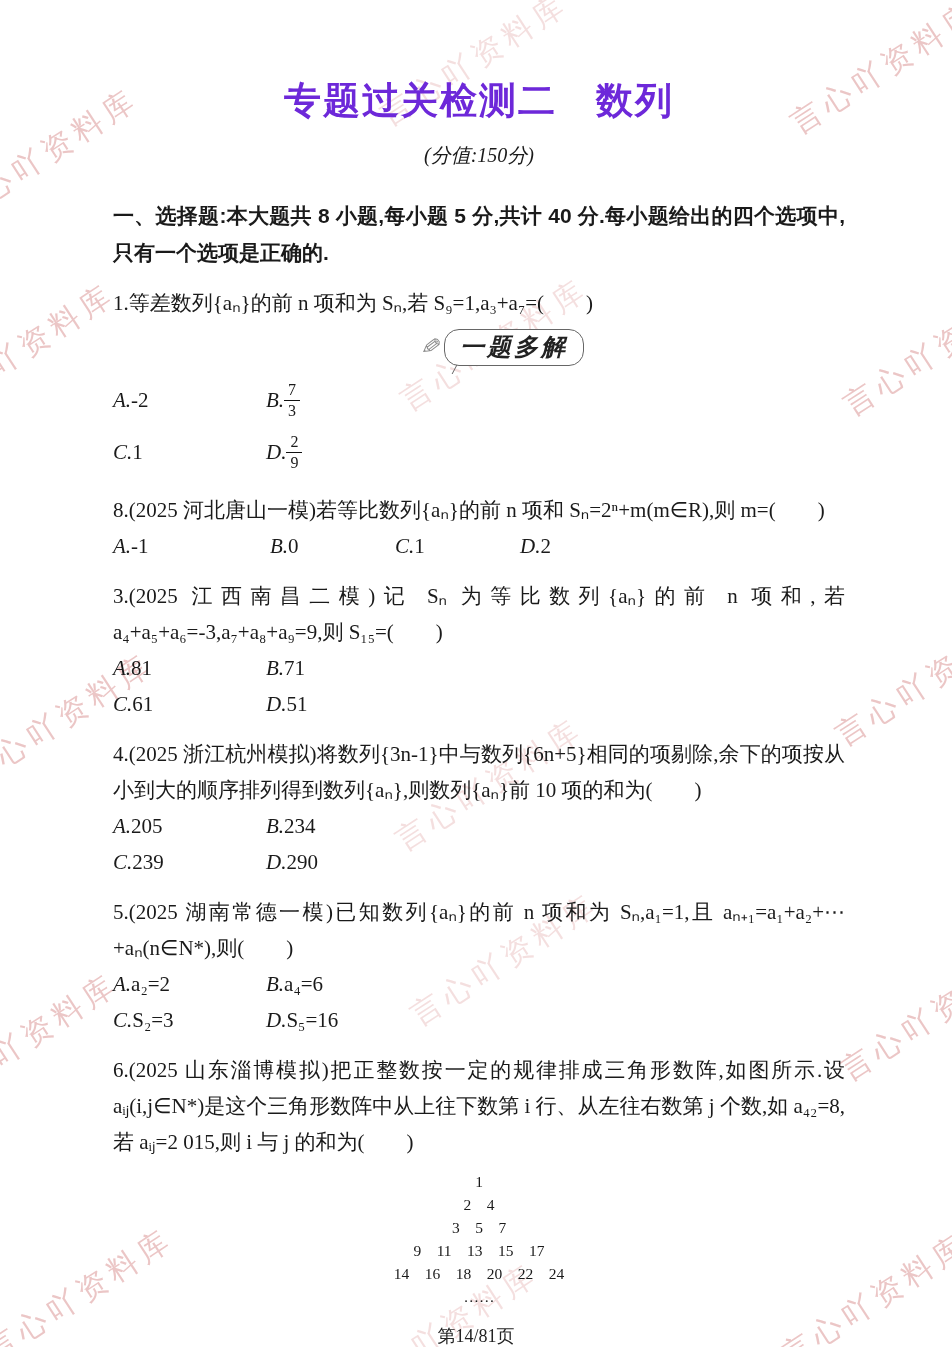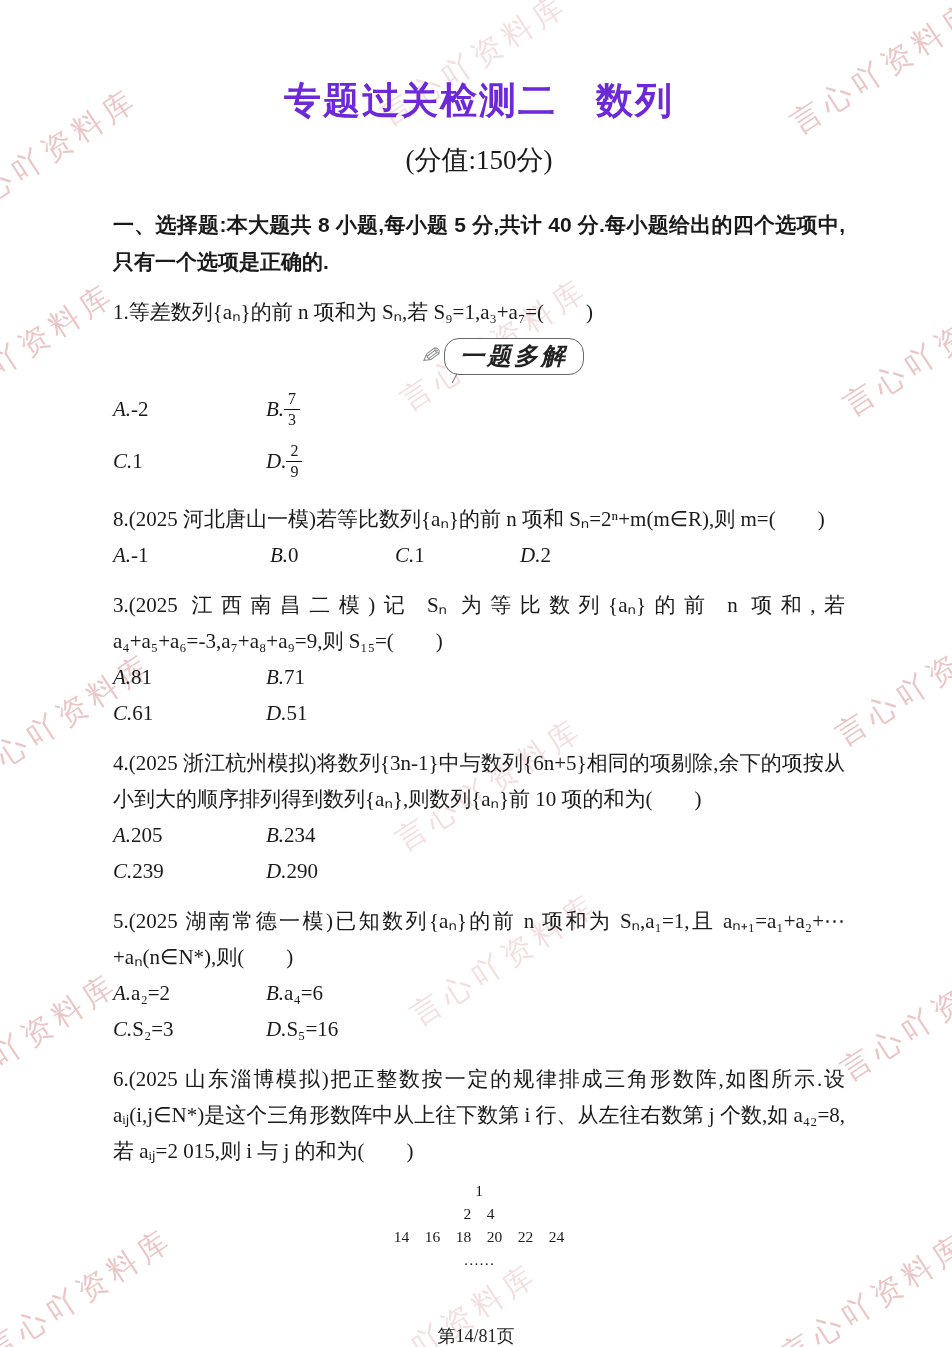--- a/index.html
+++ b/index.html
@@ -19,21 +19,21 @@
     font-family:"Liberation Sans", sans-serif;
   }
   .wm.edge { opacity:.50; }
   .wm.mid  { opacity:.28; }
   
   .content { position:absolute; left:113px; width:732px; top:0; z-index:2; }
   .title {
     margin-top:76px; text-align:center;
     font-size:37px; font-weight:700; letter-spacing:2px; color:#6d28d9;
   }
-  .subtitle { margin-top:16px; text-align:center; font-size:27px; }
+  .subtitle { margin-top:16px; text-align:center; font-size:20px;font-style:italic; }
   .intro {
     margin-top:28px; font-family:"Liberation Sans", sans-serif;
     font-weight:700; font-size:21px; line-height:37px; text-align:justify;
   }
   .qtext { font-size:21px; line-height:36px; text-align:justify; }
   .q { margin-top:14px; }
   
   .badge-row { margin:5px 0 4px 308px; height:42px; display:flex; align-items:center; }
   .pencil {
     display:inline-block; font-size:24px; color:#8a8a8a;
@@ -211,20 +211,22 @@
       <span class="opt">
           <i class="ol">D.</i>
           <span class="ov">S₅=16</span>
         </span>
     </div>
 
     <p class="qtext q">6.(2025 山东淄博模拟)把正整数按一定的规律排成三角形数阵,如图所示.设 aᵢⱼ(i,j∈N*)是这个三角形数阵中从上往下数第 i 行、从左往右数第 j 个数,如 a₄₂=8,若 aᵢⱼ=2 015,则 i 与 j 的和为(　　)</p>
     <div class="triangle">
       <span class="trow">1</span>
       <span class="trow">2　4</span>
+      <span class="trow">3　5　7</span>
+      <span class="trow">9　11　13　15　17</span>
       <span class="trow">14　16　18　20　22　24</span>
       <span class="trow">……</span>
     </div>
 
   </div>
 
   <div class="footer">第14/81页</div>
 </div>
 
 </body></html>

